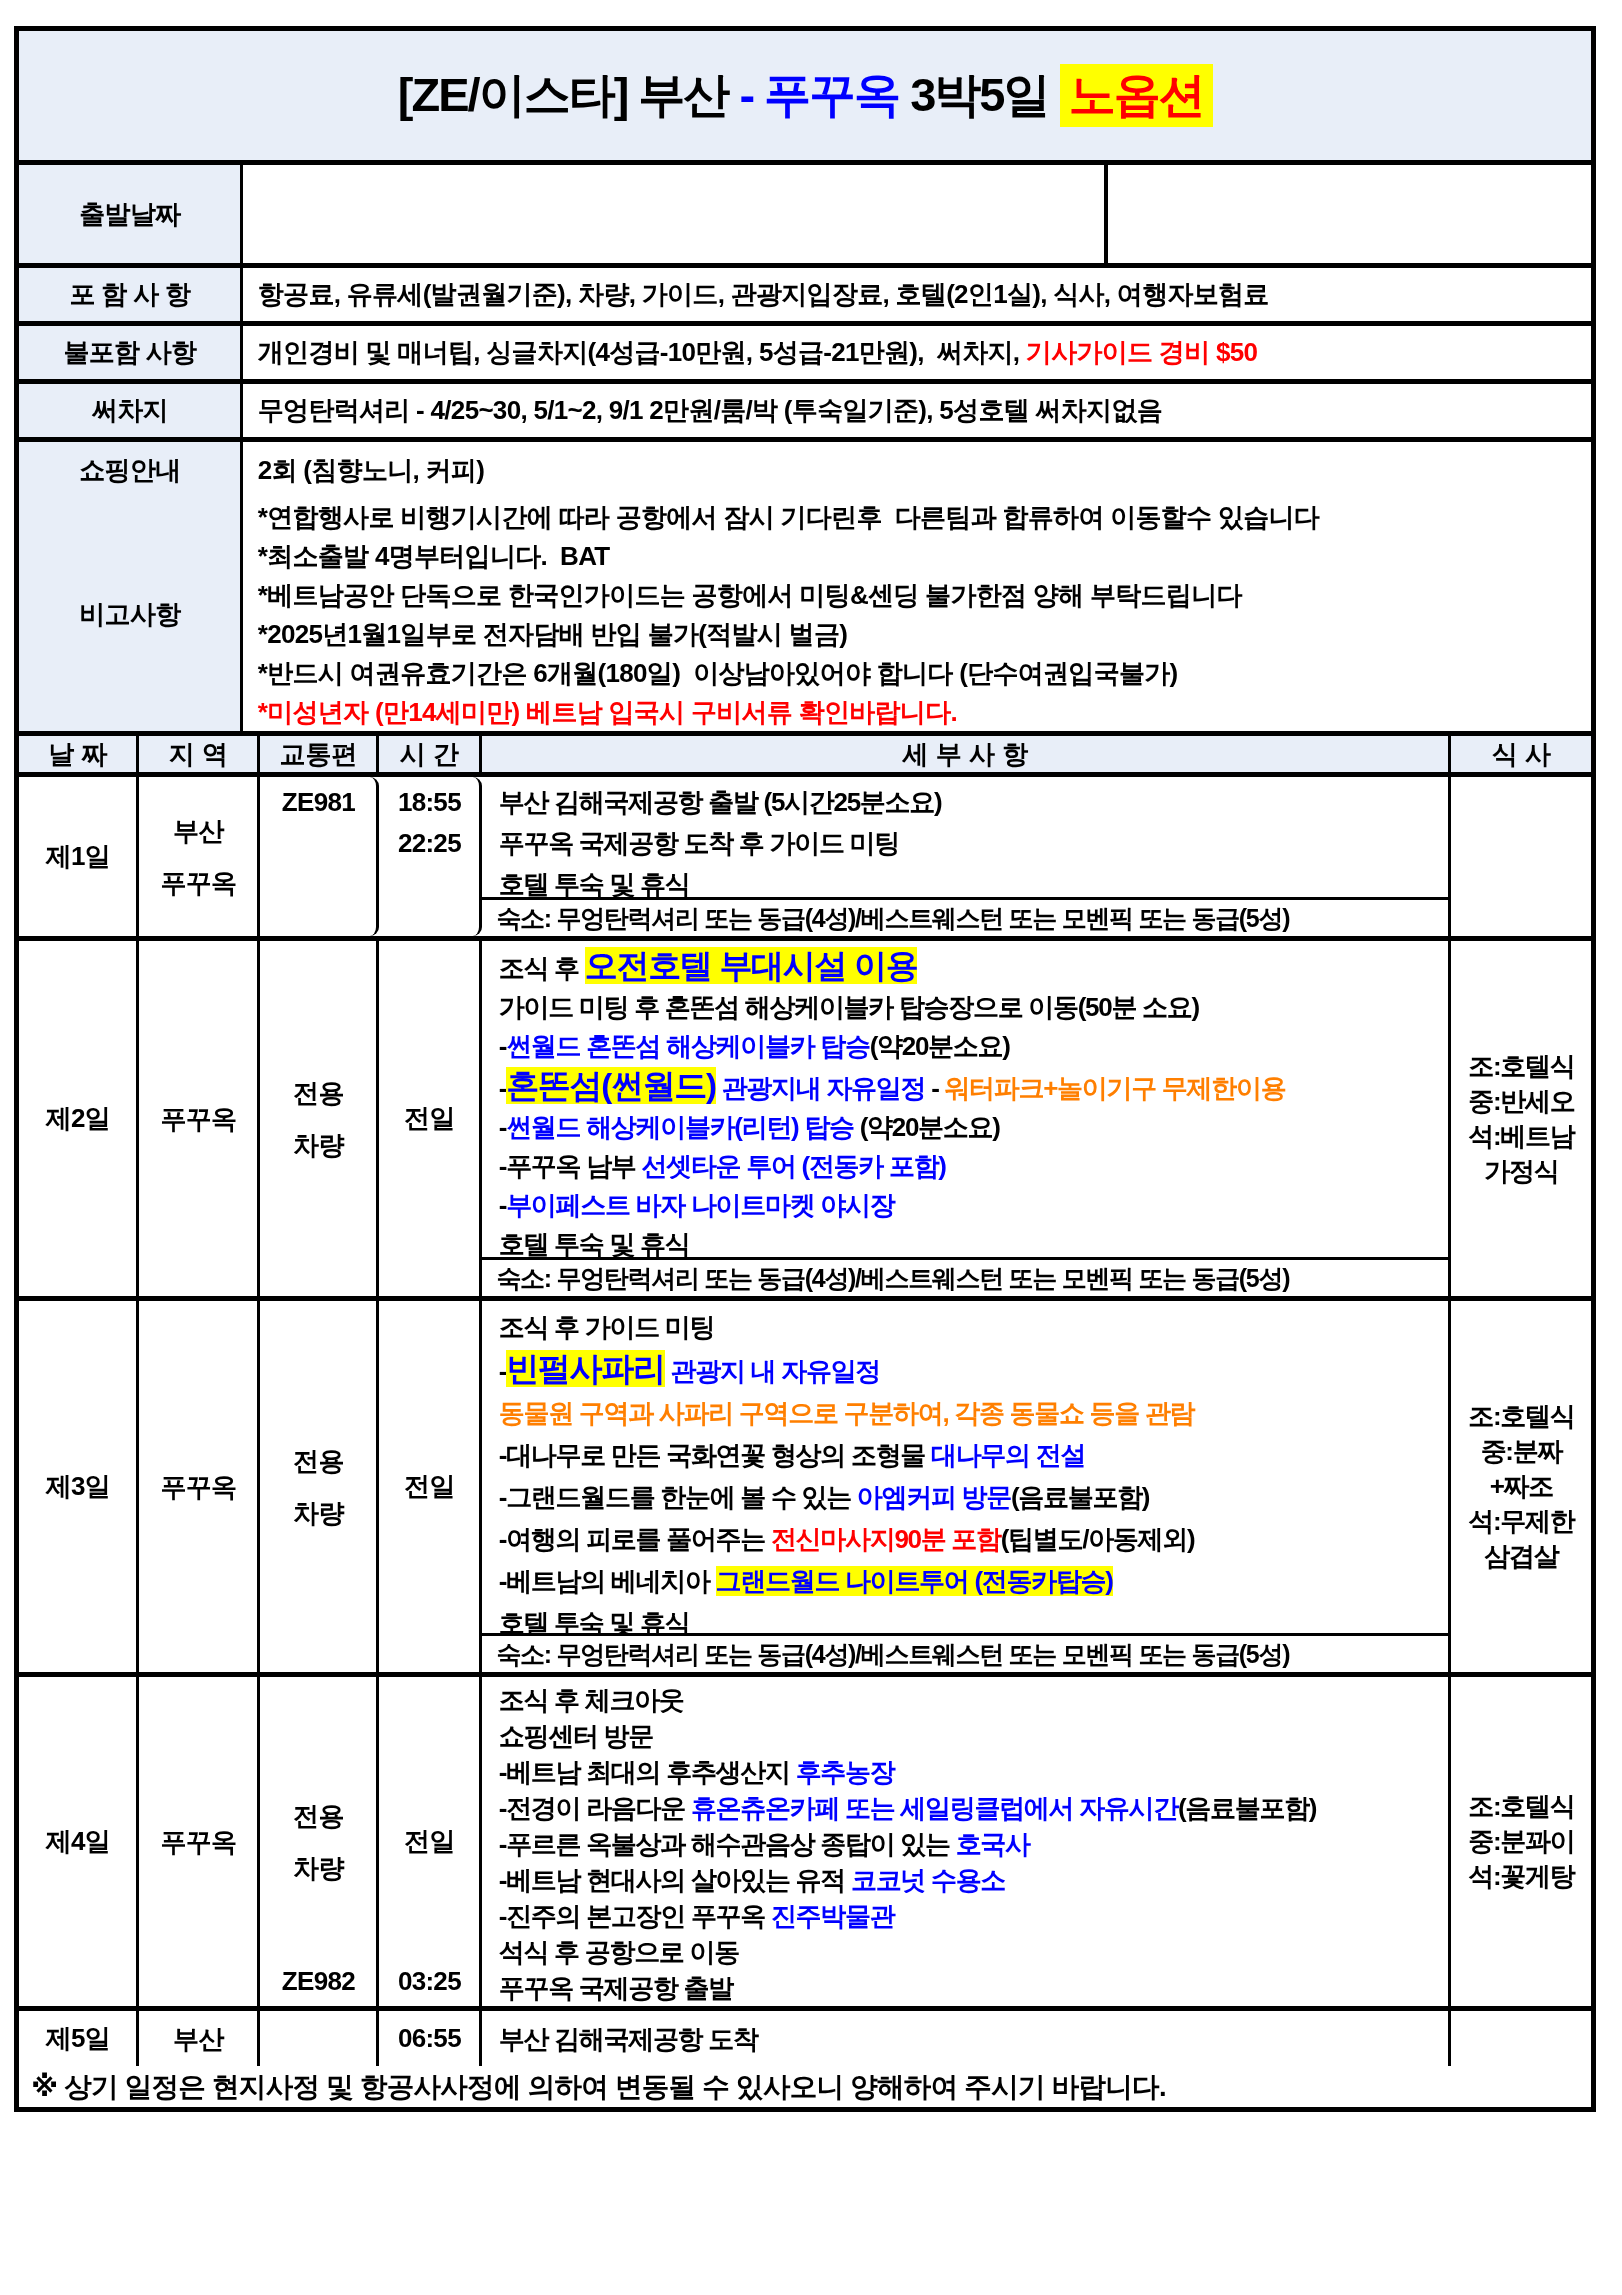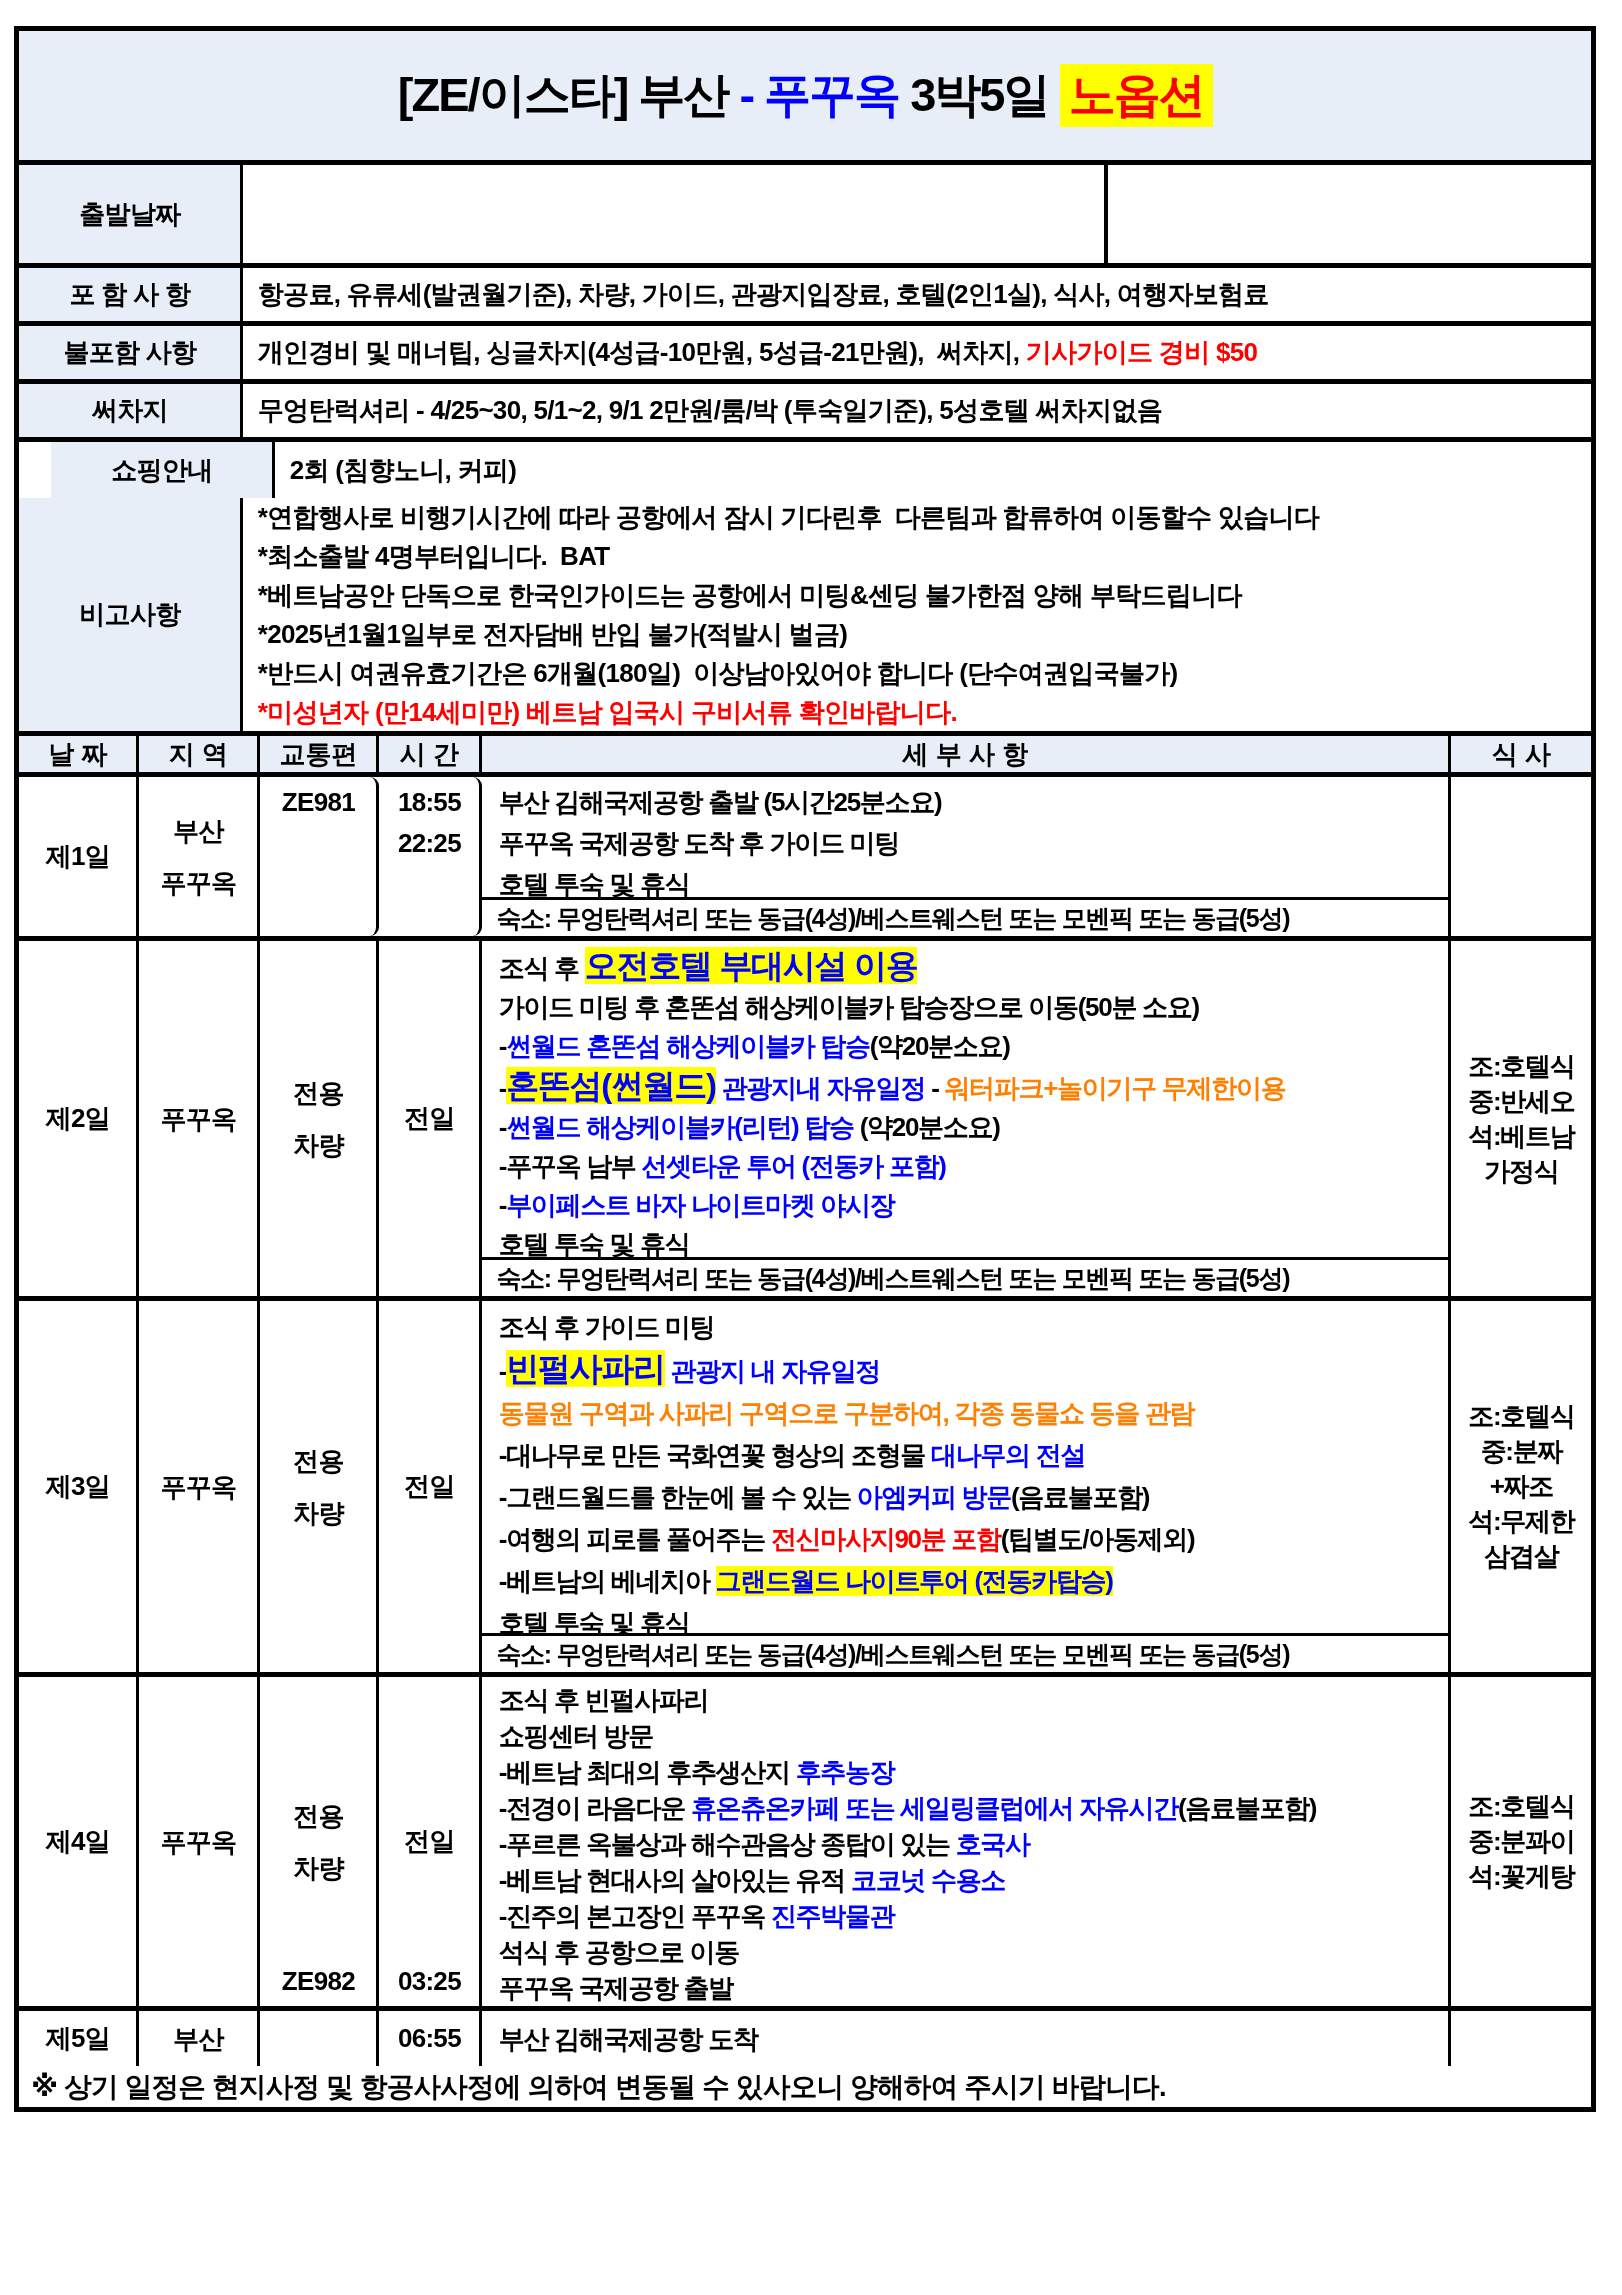--- a/index.html
+++ b/index.html
@@ -88,21 +88,21 @@
             <span class="seg">개인경비 및 매너팁, 싱글차지(4성급-10만원, 5성급-21만원),  써차지, </span>
             <span class="seg c-red">기사가이드 경비 $50</span>
           </div>
         </div>
         <div class="row info-row" style="height: 58px;">
           <div class="label-cell">써차지</div>
           <div class="content-cell">
             <span class="seg">무엉탄럭셔리 - 4/25~30, 5/1~2, 9/1 2만원/룸/박 (투숙일기준), 5성호텔 써차지없음</span>
           </div>
         </div>
-        <div class="row info-row" style="height: 56px; padding-left: 32px;">
+        <div class="row info-row" style="height: 56px;">
           <div class="label-cell">쇼핑안내</div>
           <div class="content-cell">
             <span class="seg">2회 (침향노니, 커피)</span>
           </div>
         </div>
       </div>
 
     <div class="row" style="height:238px;">
       <div class="label-cell">비고사항</div>
       <div class="remarks-cell" id="remarks-lines">
@@ -236,21 +236,21 @@
             <div class="cell-line wide">전용</div>
             <div class="cell-line wide">차량</div>
             <div class="bottom-tag">ZE982</div>
           </div>
           <div class="dcell c-time center">
             <div class="cell-line">전일</div>
             <div class="bottom-tag">03:25</div>
           </div>
           <div class="dcell c-details details-cell" style="align-items: stretch; text-align: left;">
             <div class="detail-lines">
-              <div class="detail-line" style="line-height: 36px;"><span class="seg">조식 후 빈펄사파리</span></div>
+              <div class="detail-line" style="line-height: 36px;"><span class="seg">조식 후 체크아웃</span></div>
               <div class="detail-line" style="line-height: 36px;"><span class="seg">쇼핑센터 방문</span></div>
               <div class="detail-line" style="line-height: 36px;"><span class="seg">-베트남 최대의 후추생산지 </span><span class="seg c-blue">후추농장</span></div>
               <div class="detail-line" style="line-height: 36px;"><span class="seg">-전경이 라음다운 </span><span class="seg c-blue">휴온츄온카페 또는 세일링클럽에서 자유시간</span><span class="seg">(음료불포함)</span></div>
               <div class="detail-line" style="line-height: 36px;"><span class="seg">-푸르른 옥불상과 해수관음상 종탑이 있는 </span><span class="seg c-blue">호국사</span></div>
               <div class="detail-line" style="line-height: 36px;"><span class="seg">-베트남 현대사의 살아있는 유적 </span><span class="seg c-blue">코코넛 수용소</span></div>
               <div class="detail-line" style="line-height: 36px;"><span class="seg">-진주의 본고장인 푸꾸옥 </span><span class="seg c-blue">진주박물관</span></div>
               <div class="detail-line" style="line-height: 36px;"><span class="seg">석식 후 공항으로 이동</span></div>
               <div class="detail-line" style="line-height: 36px;"><span class="seg">푸꾸옥 국제공항 출발</span></div>
             </div>
           </div>

